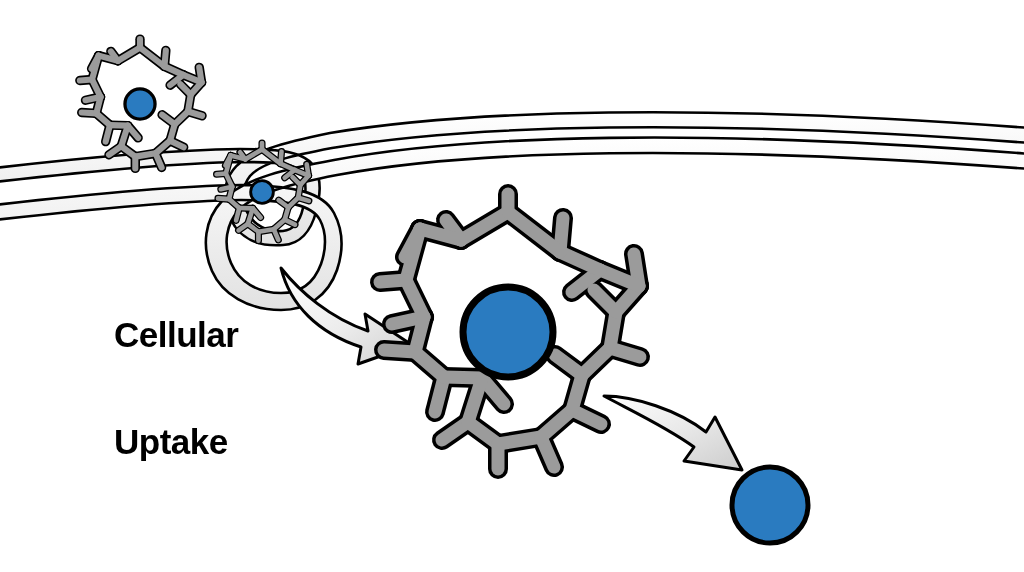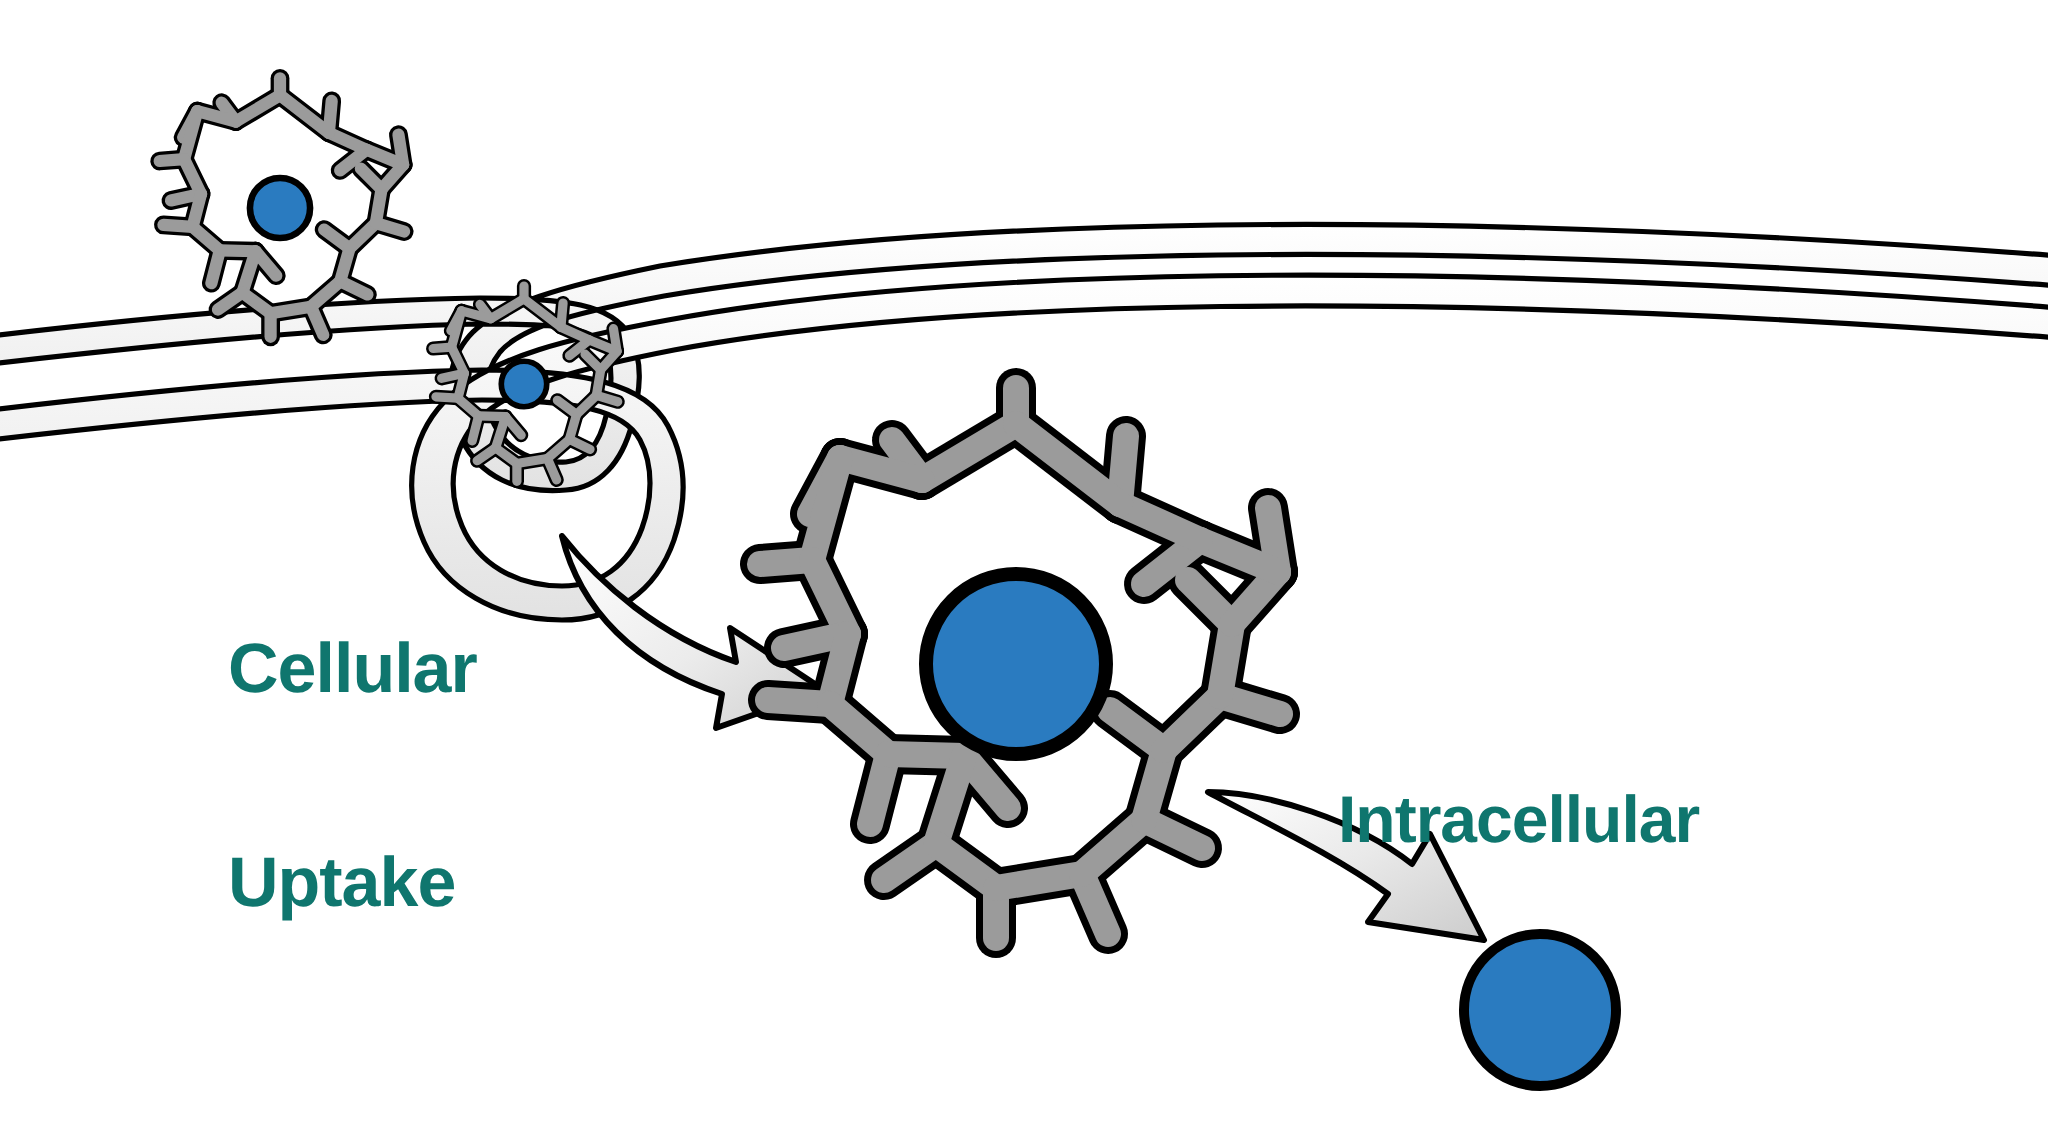--- a/index.html
+++ b/index.html
@@ -1,20 +1,20 @@
 <!DOCTYPE html>
 <html><head>
 <meta charset="utf-8">
 <style>
   html,body{margin:0;padding:0;background:#ffffff;}
   body{width:1024px;height:572px;overflow:hidden;
        font-family:"Liberation Sans","DejaVu Sans",sans-serif;}
   #stage{position:relative;width:1024px;height:572px;background:#ffffff;}
   svg#scene{position:absolute;left:0;top:0;width:1024px;height:572px;display:block;}
-  .lbl{position:absolute;font-weight:bold;color:#0f766e;line-height:1.02;
+  .lbl{position:absolute;font-weight:bold;color:#000000;line-height:1.02;
        letter-spacing:-0.5px;white-space:pre;}
   #label-cellular-uptake{left:114px;top:246px;font-size:35px;}
   #label-intracellular-release{left:669px;top:326px;font-size:33px;}
 </style>
 </head>
 <body>
 
 <div id="stage">
 
   <svg id="scene" viewBox="0 0 1024 572">
@@ -195,16 +195,15 @@
 
     <circle cx="770" cy="505" r="38" fill="#2a7bc0" stroke="#000000" stroke-width="5"></circle>
   </svg>
 
   <div class="lbl" id="label-cellular-uptake">
     <div>Cellular</div>
     <div>Uptake</div>
   </div>
 
   <div class="lbl" id="label-intracellular-release">
-    <div>Intracellular</div>
   </div>
 
 </div>
 
 </body></html>

